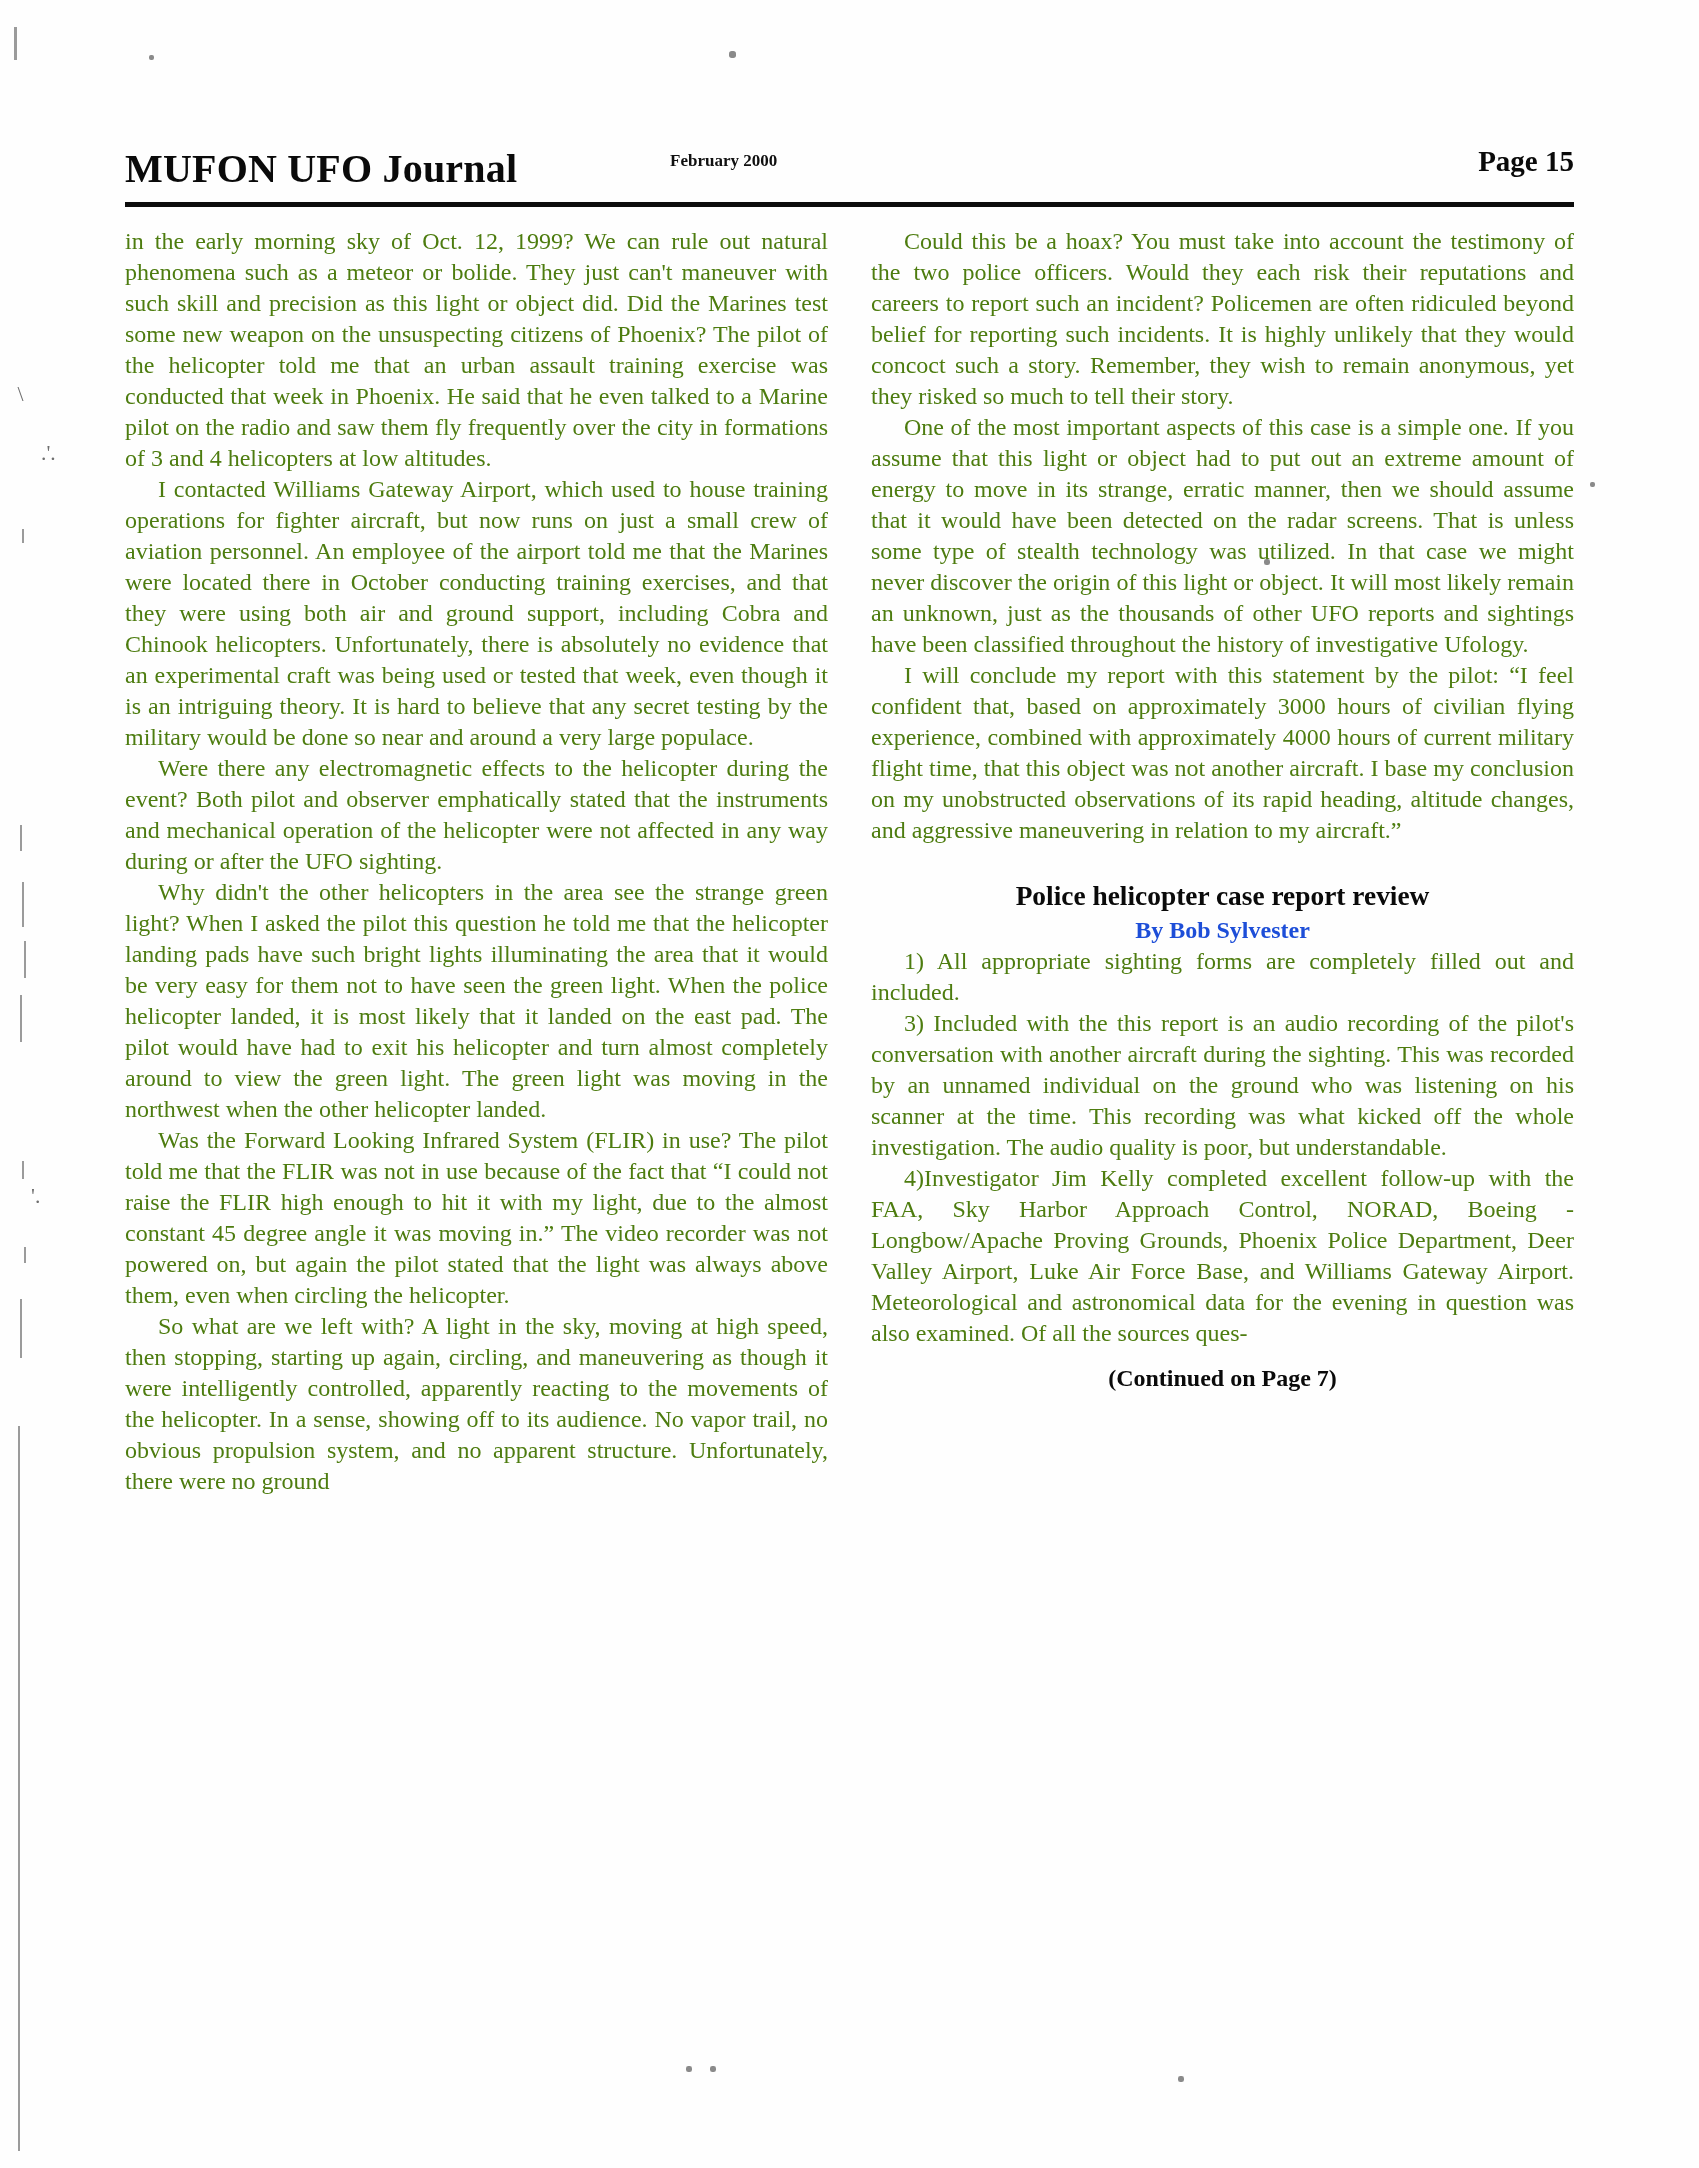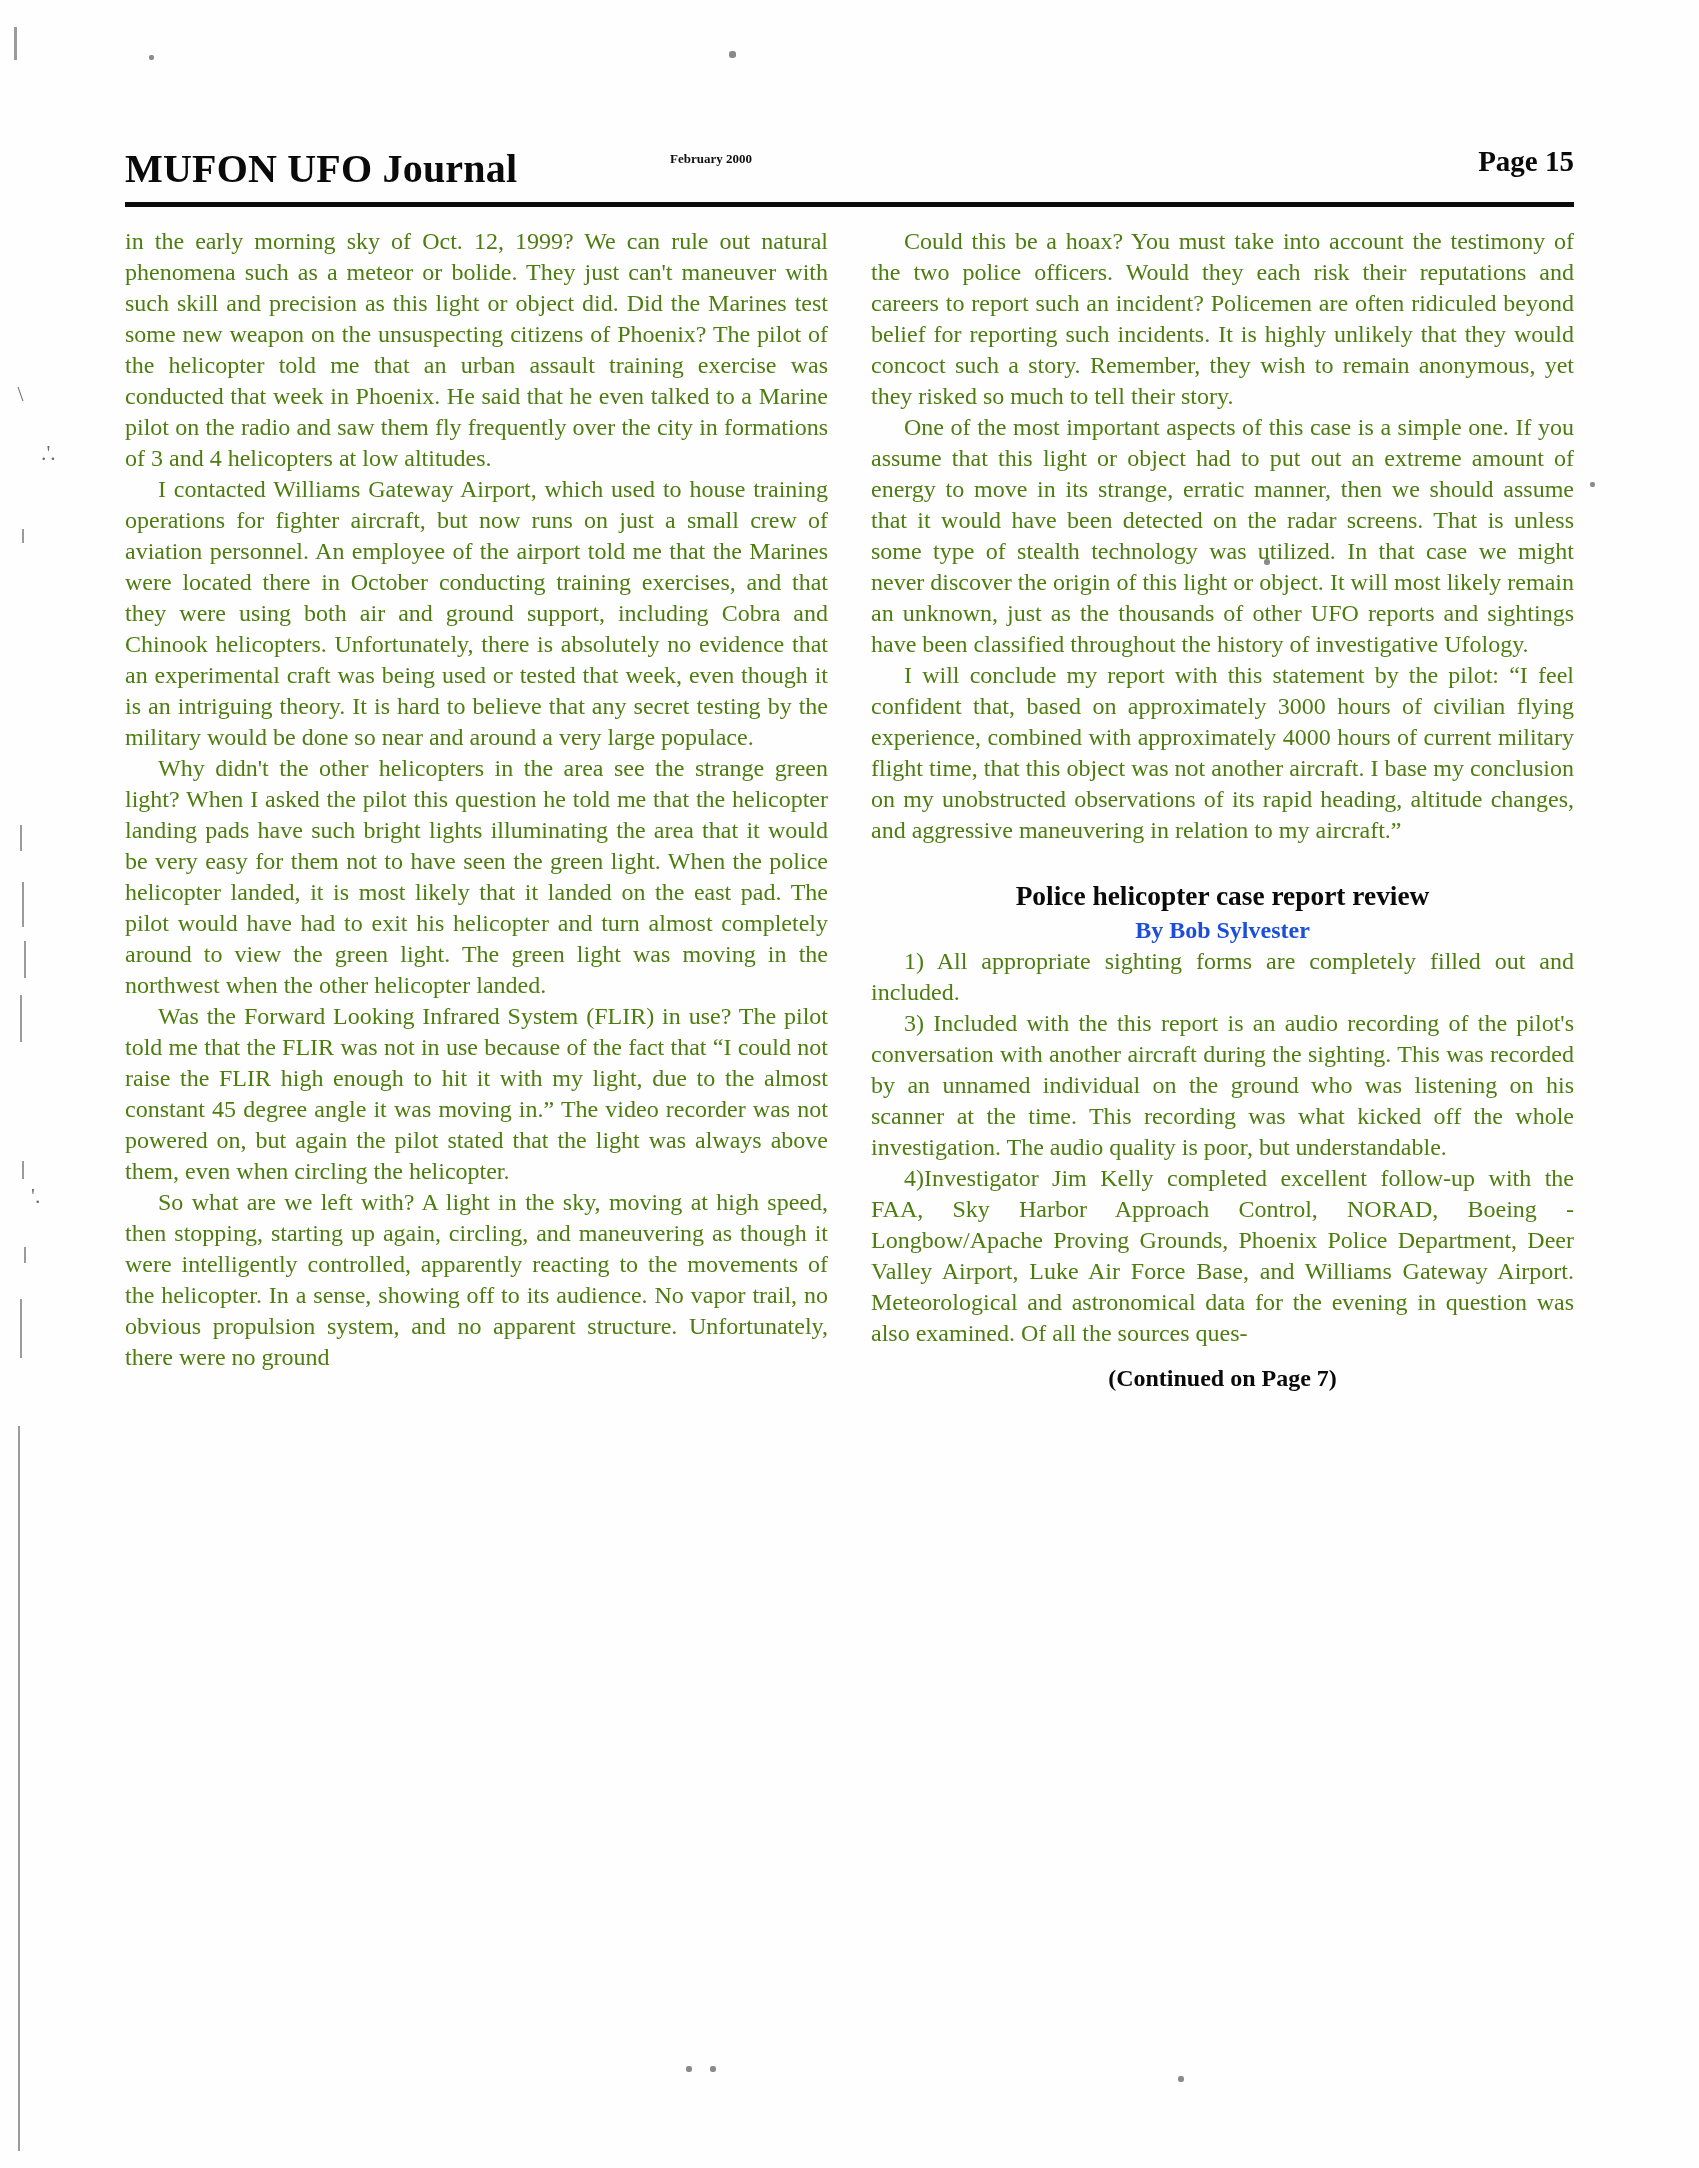--- a/index.html
+++ b/index.html
@@ -49,21 +49,21 @@
     font-size: 40px;
     letter-spacing: 0.2px;
     color: #0a0a0a;
   }
   .masthead-date {
     position: absolute;
     left: 545px;
     top: 5.9px;
     font-family: "Liberation Serif", "DejaVu Serif", serif;
     font-weight: bold;
-    font-size: 13px;
+    font-size: 17px;
     color: #101010;
   }
   .masthead-page {
     position: absolute;
     right: 0;
     top: 0;
     font-family: "Liberation Serif", "DejaVu Serif", serif;
     font-weight: bold;
     font-size: 29px;
     color: #0a0a0a;
@@ -175,20 +175,21 @@
       <div class="masthead-date">February 2000</div>
       <div class="masthead-page">Page 15</div>
     </div>
     <div class="rule"></div>
 
     <div class="columns">
 
       <div class="col">
         <p class="body-par no-indent">in the early morning sky of Oct. 12, 1999? We can rule out natural phenomena such as a meteor or bolide. They just can't maneuver with such skill and precision as this light or object did. Did the Marines test some new weapon on the unsuspecting citizens of Phoenix? The pilot of the helicopter told me that an urban assault training exercise was conducted that week in Phoenix. He said that he even talked to a Marine pilot on the radio and saw them fly frequently over the city in formations of 3 and 4 helicopters at low altitudes.</p>
         <p class="body-par">I contacted Williams Gateway Airport, which used to house training operations for fighter aircraft, but now runs on just a small crew of aviation personnel. An employee of the airport told me that the Marines were located there in October conducting training exercises, and that they were using both air and ground support, including Cobra and Chinook helicopters. Unfortunately, there is absolutely no evidence that an experimental craft was being used or tested that week, even though it is an intriguing theory. It is hard to believe that any secret testing by the military would be done so near and around a very large populace.</p>
+        <p class="body-par">Were there any electromagnetic effects to the helicopter during the event? Both pilot and observer emphatically stated that the instruments and mechanical operation of the helicopter were not affected in any way during or after the UFO sighting.</p>
         <p class="body-par">Why didn't the other helicopters in the area see the strange green light? When I asked the pilot this question he told me that the helicopter landing pads have such bright lights illuminating the area that it would be very easy for them not to have seen the green light. When the police helicopter landed, it is most likely that it landed on the east pad. The pilot would have had to exit his helicopter and turn almost completely around to view the green light. The green light was moving in the northwest when the other helicopter landed.</p>
         <p class="body-par">Was the Forward Looking Infrared System (FLIR) in use? The pilot told me that the FLIR was not in use because of the fact that “I could not raise the FLIR high enough to hit it with my light, due to the almost constant 45 degree angle it was moving in.” The video recorder was not powered on, but again the pilot stated that the light was always above them, even when circling the helicopter.</p>
         <p class="body-par">So what are we left with? A light in the sky, moving at high speed, then stopping, starting up again, circling, and maneuvering as though it were intelligently controlled, apparently reacting to the movements of the helicopter. In a sense, showing off to its audience. No vapor trail, no obvious propulsion system, and no apparent structure. Unfortunately, there were no ground</p>
       </div>
 
       <div class="col">
         <p class="body-par">Could this be a hoax? You must take into account the testimony of the two police officers. Would they each risk their reputations and careers to report such an incident? Policemen are often ridiculed beyond belief for reporting such incidents. It is highly unlikely that they would concoct such a story. Remember, they wish to remain anonymous, yet they risked so much to tell their story.</p>
         <p class="body-par">One of the most important aspects of this case is a simple one. If you assume that this light or object had to put out an extreme amount of energy to move in its strange, erratic manner, then we should assume that it would have been detected on the radar screens. That is unless some type of stealth technology was utilized. In that case we might never discover the origin of this light or object. It will most likely remain an unknown, just as the thousands of other UFO reports and sightings have been classified throughout the history of investigative Ufology.</p>
         <p class="body-par">I will conclude my report with this statement by the pilot: “I feel confident that, based on approximately 3000 hours of civilian flying experience, combined with approximately 4000 hours of current military flight time, that this object was not another aircraft. I base my conclusion on my unobstructed observations of its rapid heading, altitude changes, and aggressive maneuvering in relation to my aircraft.”</p>
 

